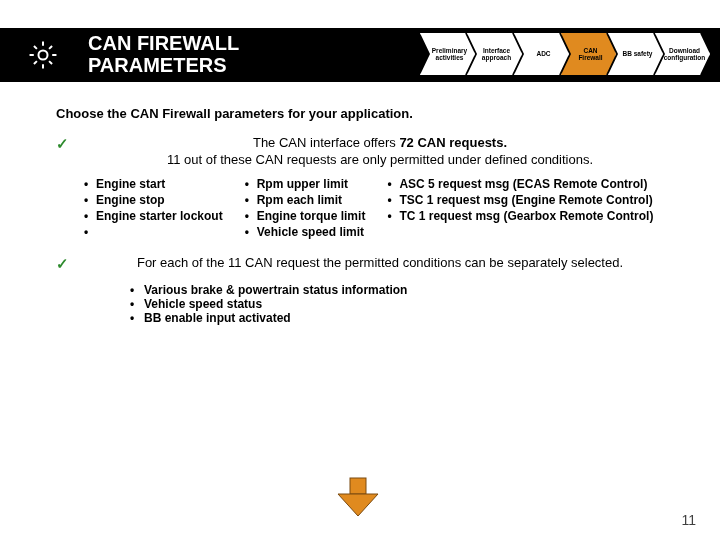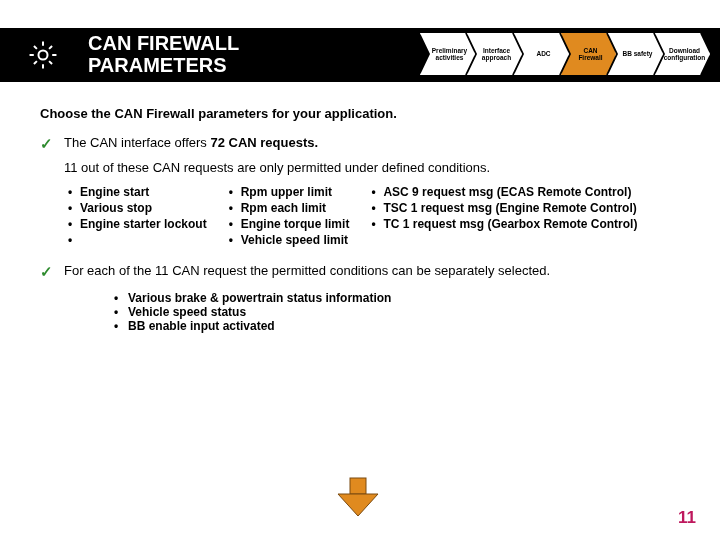--- a/index.html
+++ b/index.html
@@ -16,43 +16,43 @@
   .step::before {
     content: ""; position: absolute; inset: 0; background: #fff;
     clip-path: polygon(0 0, calc(100% - 10px) 0, 100% 50%, calc(100% - 10px) 100%, 0 100%, 10px 50%);
     box-shadow: 0 0 0 1px #bbb;
   }
   .step.active::before { background: #e08a1f; }
   .step span { position: relative; z-index: 1; font-weight: 600; }
   .step.active span { color: #000; }
   .step:not(.active) span { color: #000; }
 
-  .content { padding: 18px 40px 0 40px; font-size: 13px; }
+  .content { padding: 18px 40px 0 56px; font-size: 13px; }
   .instr { font-weight: 700; margin-bottom: 14px; }
 
   .check-line { display: flex; align-items: flex-start; margin-bottom: 10px; }
   .check { color: #2e8b2e; font-weight: 700; margin-right: 10px; width: 14px; font-size: 15px; }
-  .check-body { flex: 1; }
+  .check-body { flex: 1; text-align: center; }
   .p1 { font-weight: 700; }
   .p1 .reg { font-weight: 400; }
-  .p2 { margin-top: 10px; }
+  .p2 { margin-top: 2px; }
 
   .three-cols { display: flex; margin: 8px 0 16px 28px; gap: 22px; font-size: 12px; font-weight: 700; }
   .col { display: flex; flex-direction: column; gap: 2px; }
   .col .row { display: flex; }
   .col .b { width: 12px; }
 
   .cond-list { margin: 8px 0 0 74px; font-size: 12px; font-weight: 700; }
   .cond-list .row { display: flex; }
   .cond-list .b { width: 14px; }
 
   .down-arrow { position: absolute; left: 330px; bottom: 48px; }
   .down-arrow svg { display: block; }
 
-  .page-num { position: absolute; right: 24px; bottom: 40px; font-size: 17px; color: #be185d; font-weight: bold; }
+  .page-num { position: absolute; right: 24px; bottom: 40px; font-size: 14px; color: #404040; }
 </style>
 </head>
 <body>
 <div class="page">
 
   <div class="header">
     <div class="header-bar"></div>
     <div class="gear">
       <svg viewBox="0 0 24 24" width="34" height="34" fill="none" stroke="#fff" stroke-width="1.4">
         <circle cx="12" cy="12" r="3.2"></circle>
@@ -99,21 +99,21 @@
     </div>
 
     <div class="three-cols">
       <div class="col">
         <div class="row">
             <span class="b">•</span>
             <span>Engine start</span>
           </div>
         <div class="row">
             <span class="b">•</span>
-            <span>Various stop</span>
+            <span>Engine stop</span>
           </div>
         <div class="row">
             <span class="b">•</span>
             <span>Engine starter lockout</span>
           </div>
         <div class="row">
             <span class="b">•</span>
           </div>
       </div>
       <div class="col">
@@ -130,21 +130,21 @@
             <span>Engine torque limit</span>
           </div>
         <div class="row">
             <span class="b">•</span>
             <span>Vehicle speed limit</span>
           </div>
       </div>
       <div class="col">
         <div class="row">
             <span class="b">•</span>
-            <span>ASC 9 request msg (ECAS Remote Control)</span>
+            <span>ASC 5 request msg (ECAS Remote Control)</span>
           </div>
         <div class="row">
             <span class="b">•</span>
             <span>TSC 1 request msg (Engine Remote Control)</span>
           </div>
         <div class="row">
             <span class="b">•</span>
             <span>TC 1 request msg (Gearbox Remote Control)</span>
           </div>
       </div>

